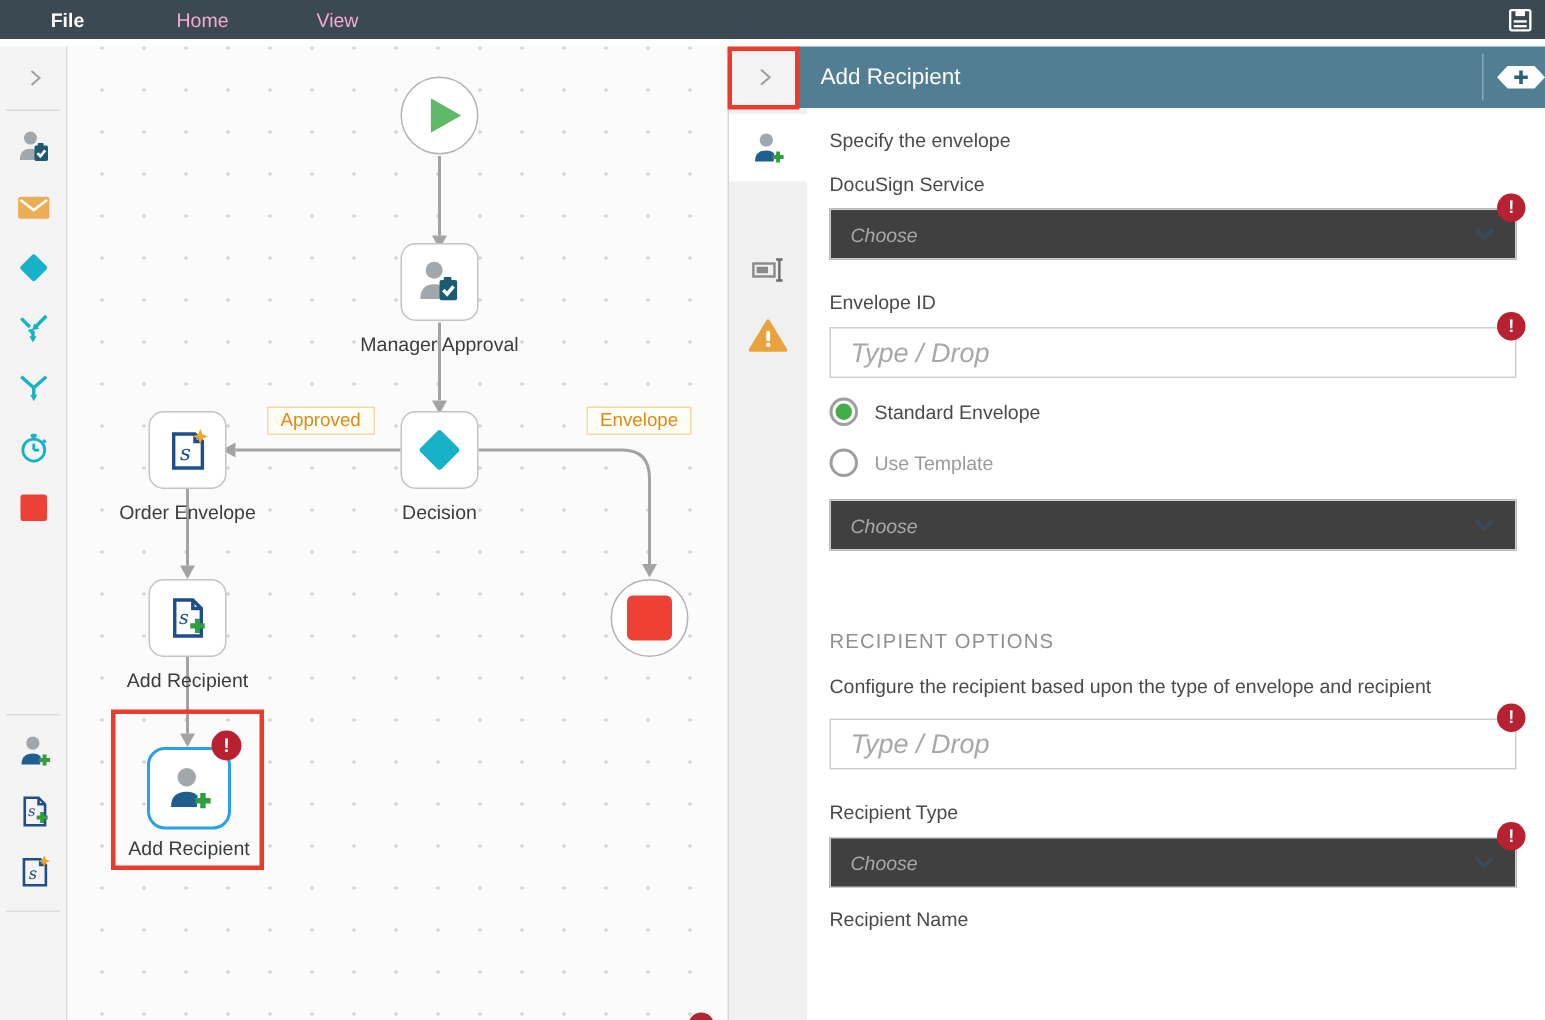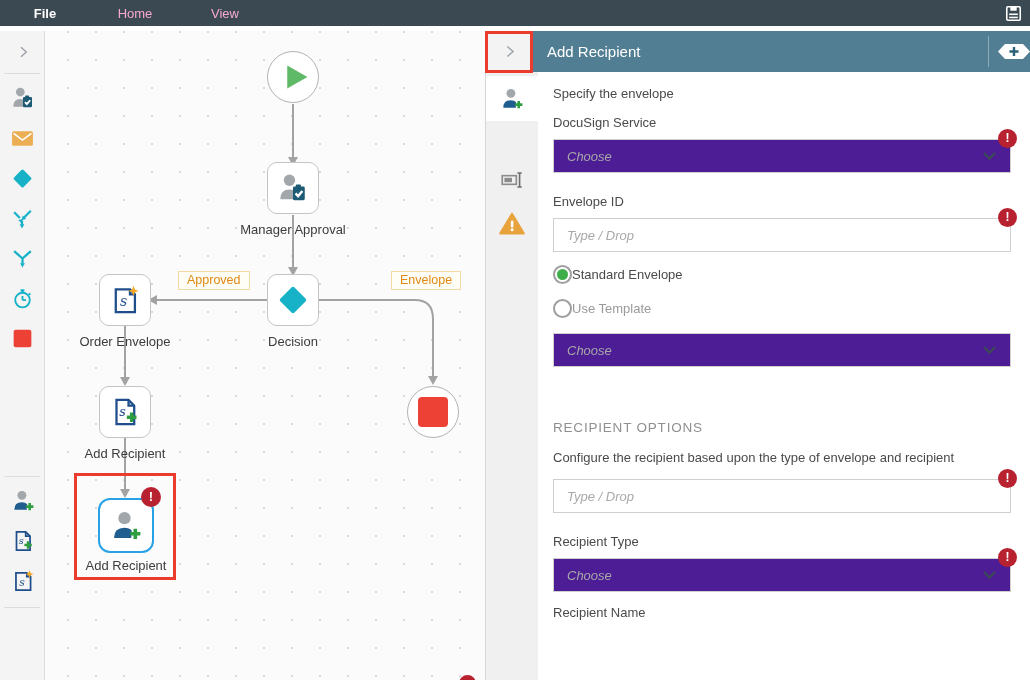--- a/index.html
+++ b/index.html
@@ -47,26 +47,26 @@
   .tabstrip { position:absolute; left:0; top:41px; width:52px; height:608px; background:#f0f0f0; }
   .ptab { position:absolute; left:0; width:52px; height:45px; display:flex; align-items:center; justify-content:center; cursor:pointer; }
   .ptab.active { background:#fff; }
 
   .panel-body { position:absolute; left:52px; top:41px; width:493px; height:608px; background:#fff; overflow:hidden; padding:14px 20px 0 15px; }
   .sect-head { color:#909090; font-size:13.5px; letter-spacing:.8px; margin-bottom:15px; }
   .sect-desc { color:#4a4a4a; font-size:13px; margin-bottom:14px; }
   .f-label { color:#4a4a4a; font-size:13px; margin-bottom:9px; }
   .f-wrap { position:relative; width:458px; margin-bottom:13px; }
   .f-wrap.mb20 { margin-bottom:21px; }
-  .selectbox { width:458px; height:34px; border:1px solid #cfcfcf; background:#4c1d95; display:flex; align-items:center; padding:0 13px; cursor:pointer; }
+  .selectbox { width:458px; height:34px; border:1px solid #cfcfcf; background:#404040; display:flex; align-items:center; padding:0 13px; cursor:pointer; }
   .selectbox .ph { flex:1; color:#a8a8a8; font-size:13px; font-style:italic; }
-  .textbox { width:458px; height:34px; border:1px solid #cfcfcf; background:#fff; padding:0 13px; font-size:13px; font-family:inherit; color:#333; outline:none; }
+  .textbox { width:458px; height:34px; border:1px solid #cfcfcf; background:#fff; padding:0 13px; font-size:18px; font-family:inherit; color:#333; outline:none; }
   .textbox::placeholder { color:#a8a8a8; font-style:italic; }
   .err-badge { position:absolute; right:-6px; top:-10px; width:19px; height:19px; border-radius:50%; background:#b8212f; color:#fff; font-weight:bold; font-size:12px; line-height:19px; text-align:center; z-index:3; }
-  .radio-row { display:flex; align-items:center; margin:4px 0 15px; cursor:pointer; }
+  .radio-row { display:flex; align-items:center; gap:11px; margin:4px 0 15px; cursor:pointer; }
   .radio { width:19px; height:19px; border-radius:50%; border:2px solid #9e9e9e; display:flex; align-items:center; justify-content:center; background:#fff; }
   .radio .dot { width:11px; height:11px; border-radius:50%; background:#3fae49; }
   .radio-label { font-size:13px; color:#4a4a4a; }
   .radio-label.dim { color:#9a9a9a; }
   .sect-space { height:40px; }
 </style>
 </head>
 <body>
 
 <header class="topbar">

